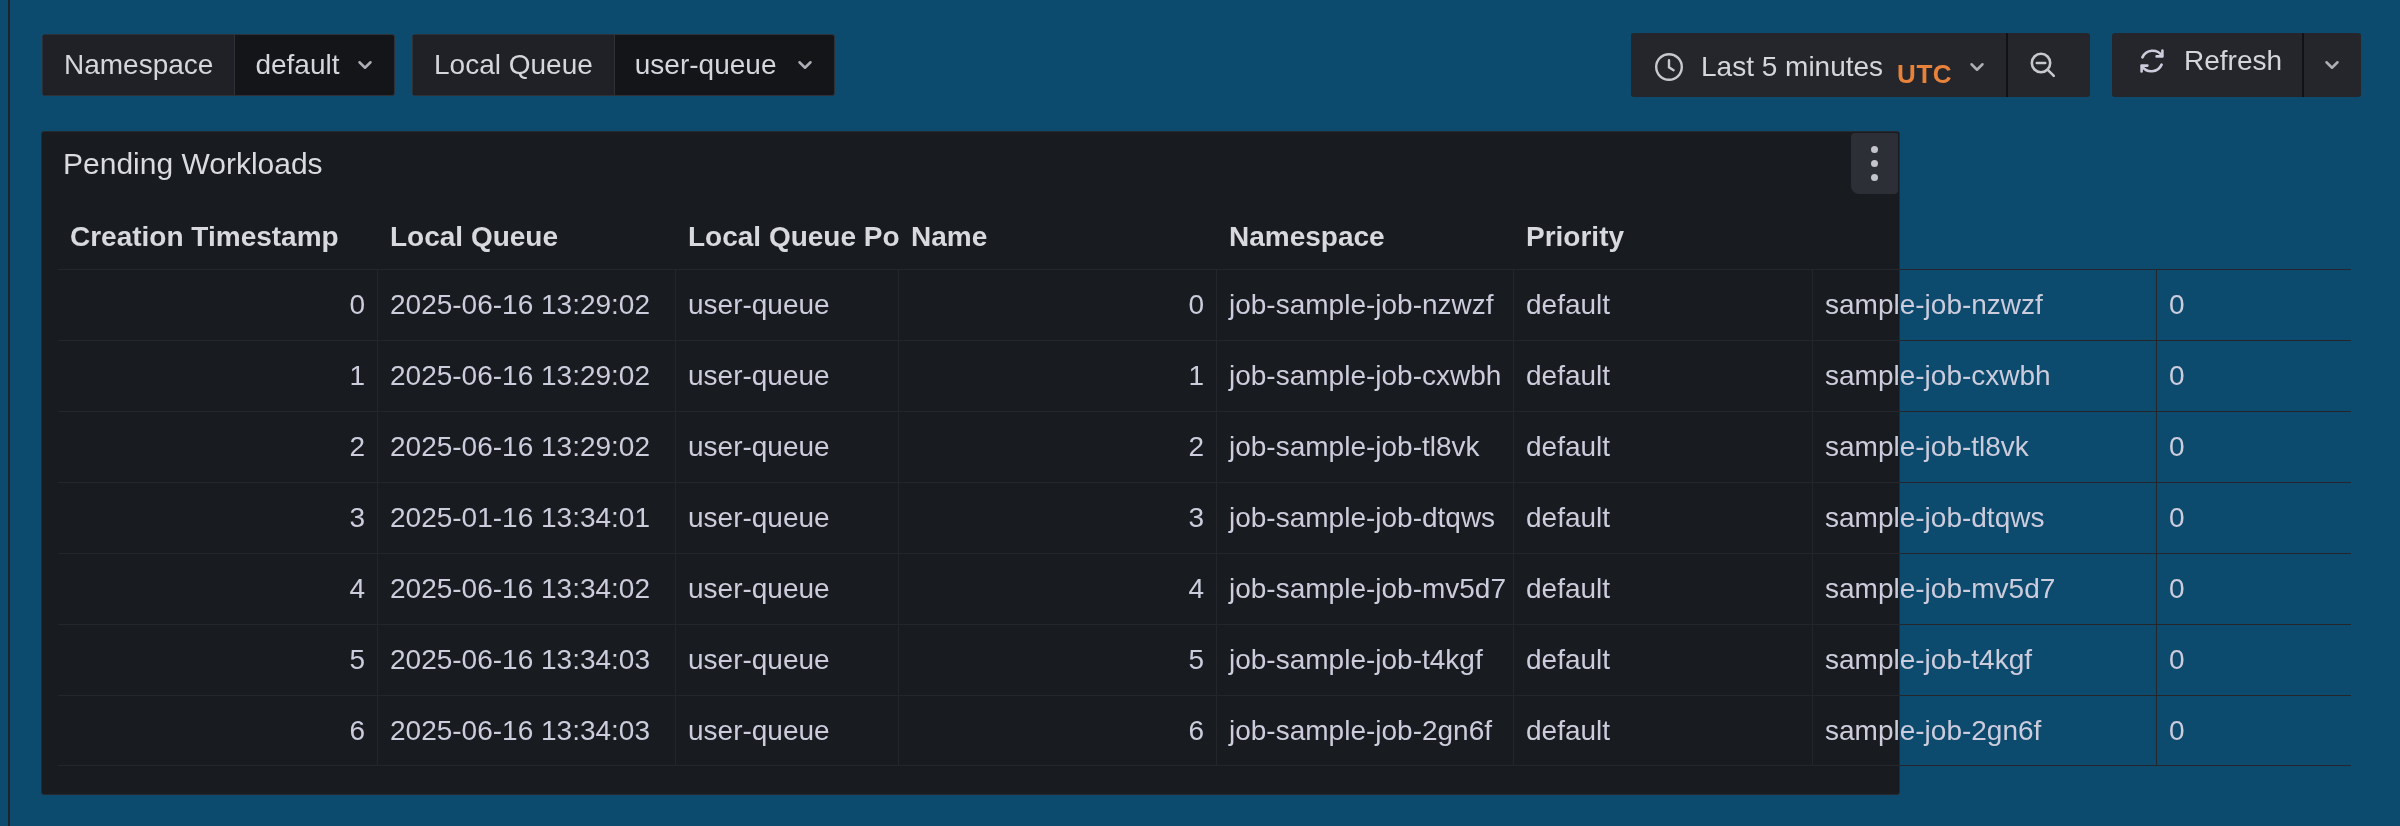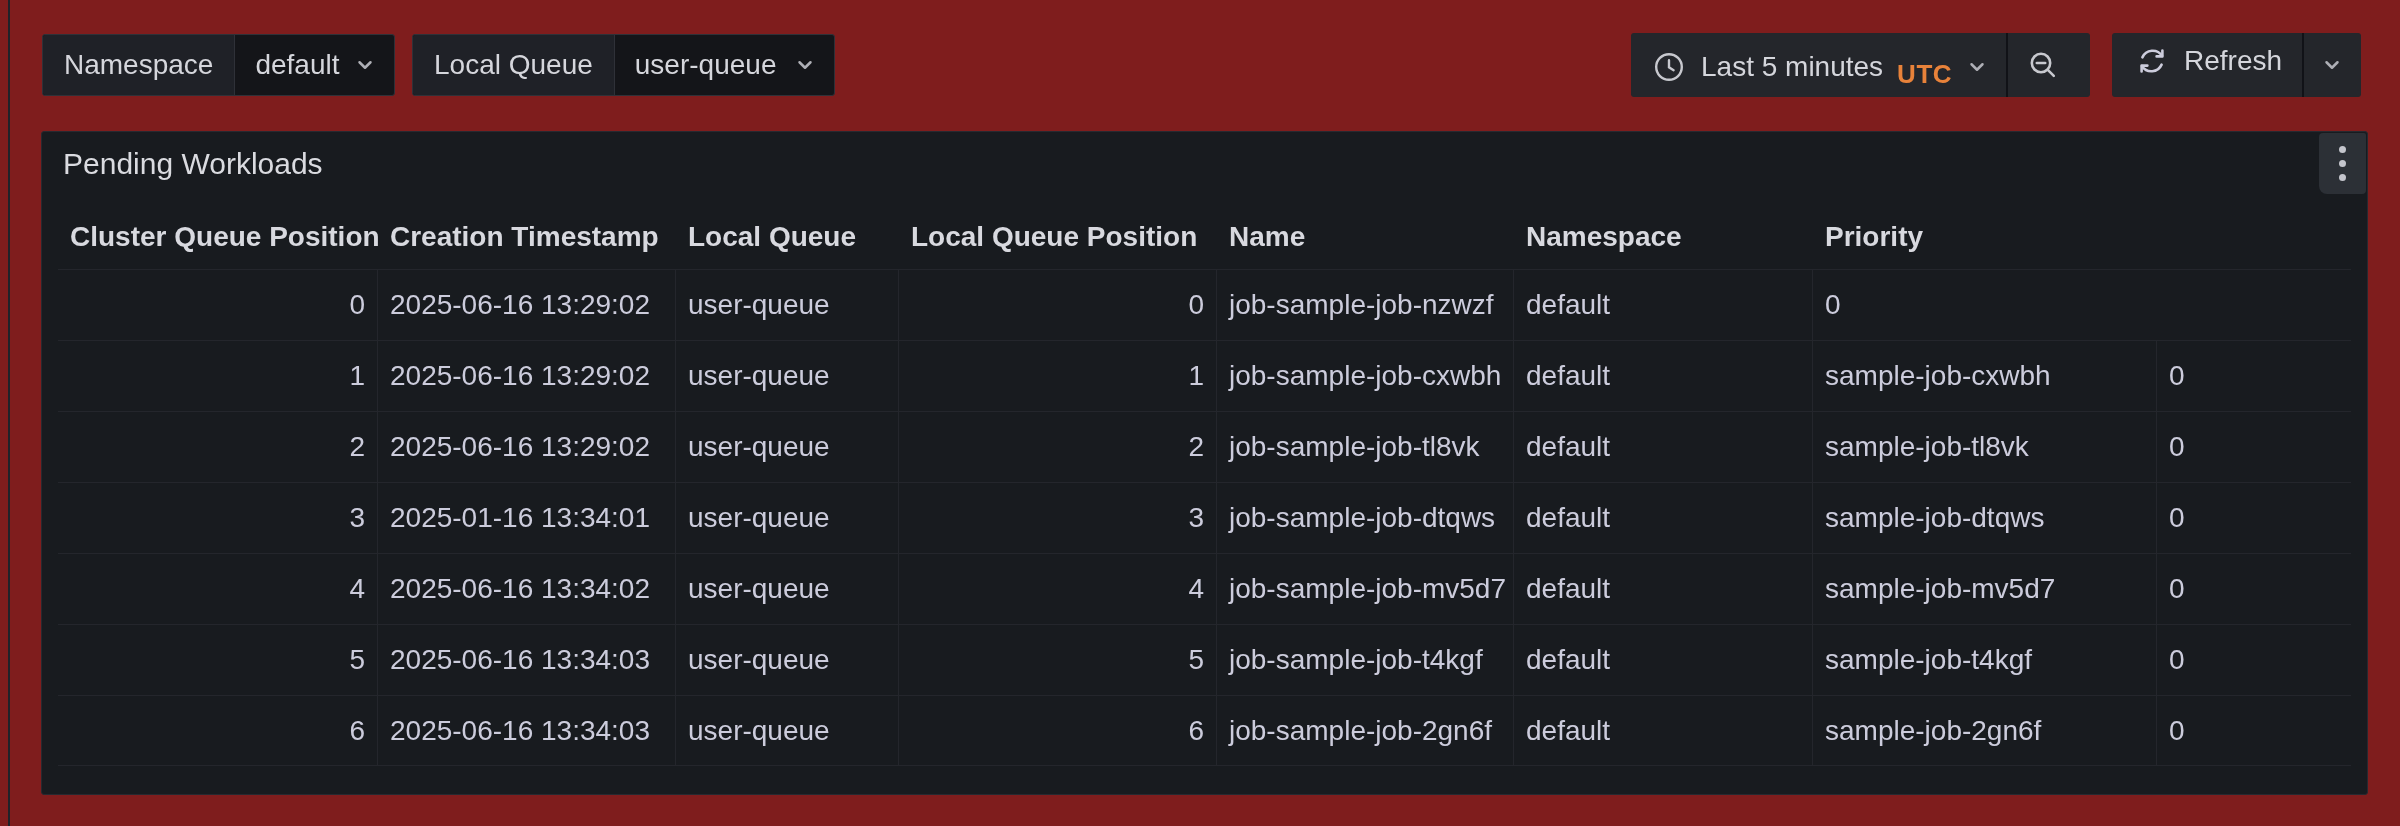--- a/index.html
+++ b/index.html
@@ -1,19 +1,19 @@
 <!DOCTYPE html>
 <html><head>
 <meta charset="utf-8">
 <style>
   * { margin:0; padding:0; box-sizing:border-box; }
   html,body { background:#0b0c0f; }
   #root {
     position:relative; width:2400px; height:826px;
-    background:#7f1d1d; overflow:hidden;
+    background:#0c4a6e; overflow:hidden;
     font-family:"Liberation Sans", sans-serif;
     color:#ccccdc;
   }
   .left-edge { position:absolute; left:8px; top:0; width:2px; height:826px; background:#202229; }
 
   
   .picker {
     position:absolute; top:34px; height:62px;
     display:flex; align-items:stretch;
     border:1px solid #2f3138; border-radius:3px;
@@ -51,21 +51,21 @@
   #zoomout-btn{ width:69px; justify-content:center; }
   #refresh-btn{ padding:0 20px 8px 24px; }
   #refresh-chev-btn { width:61px; justify-content:center; }
   #refresh-chev-btn .chev { margin-left:0; }
   .tool-icon { width:32px; height:32px; flex:0 0 auto; margin-right:16px; }
   .tool-icon svg { display:block; width:100%; height:100%; }
   .utc-badge { font-size:26px; font-weight:700; margin-left:14px; letter-spacing:0.5px; }
 
   
   .panel {
-    position:absolute; left:41px; top:131px; width:2327px; height:664px;
+    position:absolute; left:41px; top:131px; width:1859px; height:664px;
     background:#181b1f; border:1px solid #272930; border-radius:3px;
   }
   .panel-title {
     position:absolute; left:21px; top:0; height:63px; line-height:63px;
     font-size:30px; font-weight:500; color:#dadbe0; white-space:nowrap;
   }
   .kebab-btn {
     position:absolute; top:1px; right:1px; width:47px; height:61px;
     background:#2c3036; border-radius:4px 2px 4px 8px;
     display:flex; flex-direction:column; align-items:center; justify-content:center;
@@ -180,36 +180,36 @@
     <div class="panel-title">Pending Workloads</div>
     <div class="kebab-btn">
       <span style="display:flex;flex-direction:column;gap:7px;align-items:center;">
         <i></i>
           <i></i>
           <i></i>
       </span>
     </div>
     <div class="table" id="workloads-table">
       <div class="hrow" id="table-header-row">
-          <div class="hcell">Cluster Queue Position</div>
           <div class="hcell">Creation Timestamp</div>
           <div class="hcell">Local Queue</div>
           <div class="hcell">Local Queue Position</div>
           <div class="hcell">Name</div>
           <div class="hcell">Namespace</div>
           <div class="hcell">Priority</div>
         </div>
       <div id="table-body">
           <div class="trow">
             <div class="tcell right">0</div>
             <div class="tcell">2025-06-16 13:29:02</div>
             <div class="tcell">user-queue</div>
             <div class="tcell right">0</div>
             <div class="tcell">job-sample-job-nzwzf</div>
             <div class="tcell">default</div>
+            <div class="tcell">sample-job-nzwzf</div>
             <div class="tcell">0</div>
           </div>
           <div class="trow">
             <div class="tcell right">1</div>
             <div class="tcell">2025-06-16 13:29:02</div>
             <div class="tcell">user-queue</div>
             <div class="tcell right">1</div>
             <div class="tcell">job-sample-job-cxwbh</div>
             <div class="tcell">default</div>
             <div class="tcell">sample-job-cxwbh</div>

